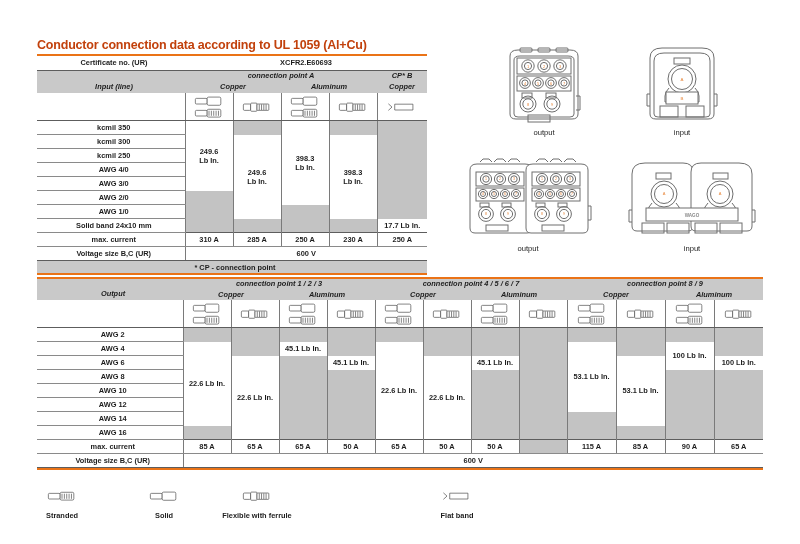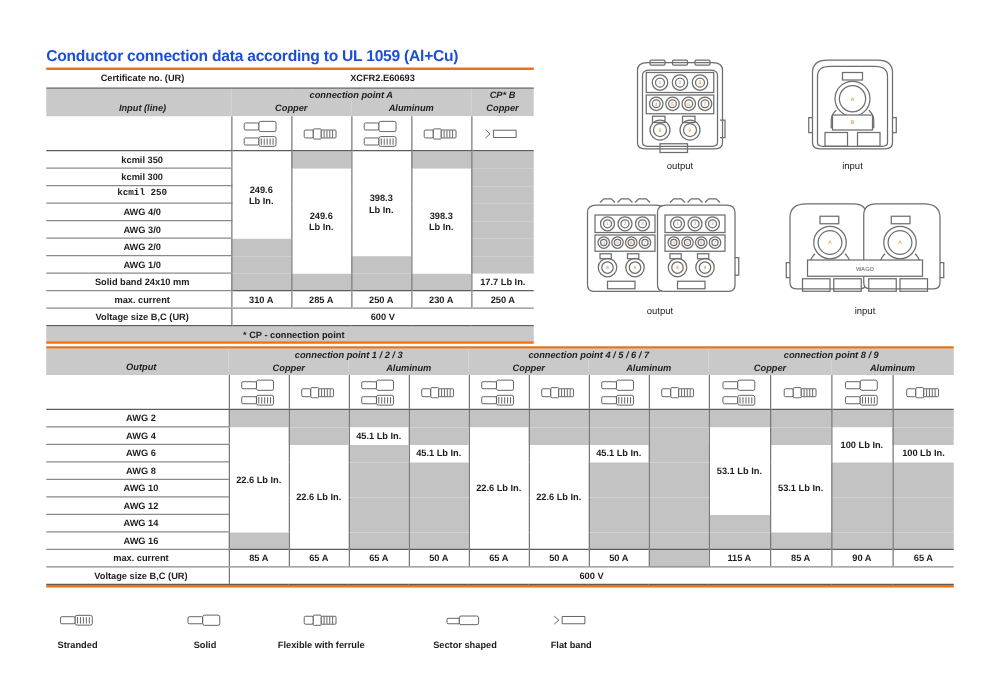--- a/index.html
+++ b/index.html
@@ -6,21 +6,21 @@
   body{
     width:800px;height:544px;background:#ffffff;
     font-family:"Liberation Sans", sans-serif;
     color:#1a1a1a;overflow:hidden;position:relative;
   }
   .page{position:relative;width:800px;height:544px;}
 
   
   .title{
     position:absolute;left:37px;top:38px;
-    font-size:12.5px;font-weight:bold;letter-spacing:-0.2px;color:#1d4ed8;
+    font-size:12.5px;font-weight:bold;letter-spacing:-0.2px;color:#c2410c;
   }
 
   
   .tbl{position:absolute;border-collapse:collapse;table-layout:fixed;}
   .tbl td,.tbl th{
     padding:0;margin:0;font-size:7.4px;font-weight:bold;color:#1d1d1d;
     text-align:center;vertical-align:middle;line-height:1.25;
     border:0;
   }
   .orangebar{background:#ea7317;height:2px;line-height:0;font-size:0;}
@@ -200,21 +200,21 @@
             <div>249.6</div>
             <div>Lb In.</div>
           </td>
           <td class="white vl" rowspan="6">
             <div>398.3</div>
             <div>Lb In.</div>
           </td>
           <td class="gray vl"></td>
         </tr>
         <tr>
-          <td class="lbl thinline" style="height:13px;font-family:Liberation Mono, monospace;">kcmil 250</td>
+          <td class="lbl thinline" style="height:13px;">kcmil 250</td>
           <td class="gray vl"></td>
         </tr>
         <tr>
           <td class="lbl thinline" style="height:13px;">AWG 4/0</td>
           <td class="gray vl"></td>
         </tr>
         <tr>
           <td class="lbl thinline" style="height:13px;">AWG 3/0</td>
           <td class="gray vl"></td>
         </tr>
@@ -898,31 +898,20 @@
              <rect x="17" y="2.2" width="13" height="7" rx="0.8"></rect>
              <line x1="19.5" y1="2.6" x2="19.5" y2="8.8"></line>
              <line x1="22" y1="2.6" x2="22" y2="8.8"></line>
              <line x1="24.5" y1="2.6" x2="24.5" y2="8.8"></line>
              <line x1="27" y1="2.6" x2="27" y2="8.8"></line>
             </g>
           </svg>
         </div>
       <div class="legtxt">Flexible with ferrule</div>
     </div>
-      <div class="legitem" style="left:320px;width:90px;margin-left:-30px;">
-      <div class="legicon">
-          <svg class="cic" width="34" height="10" viewBox="0 0 34 11">
-    <g fill="#ffffff" stroke="#4a4a4a" stroke-width="0.75" stroke-linejoin="round">
-              <path d="M2 4 h10 v4.8 h-10 q-0.8 0 -0.8 -1.2 v-2.4 q0 -1.2 0.8 -1.2 z"></path>
-             <rect x="12" y="2" width="17" height="7.6" rx="1.6"></rect>
-            </g>
-          </svg>
-        </div>
-      <div class="legtxt">Sector shaped</div>
-    </div>
       <div class="legitem" style="left:405px;width:90px;margin-left:-30px;">
       <div class="legicon">
           <svg class="cic" width="34" height="10" viewBox="0 0 34 11">
     <g fill="#ffffff" stroke="#4a4a4a" stroke-width="0.75" stroke-linejoin="round">
               <path d="M2 2 l4 3.6 l-4 3.6"></path>
              <rect x="9" y="2.4" width="20" height="6.4"></rect>
             </g>
           </svg>
         </div>
       <div class="legtxt">Flat band</div>

